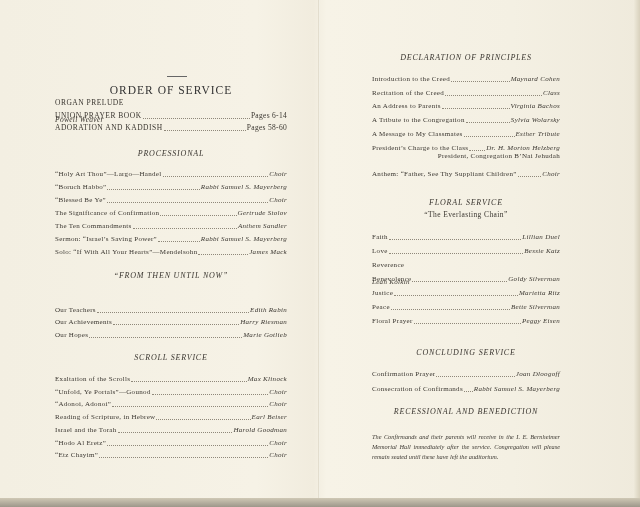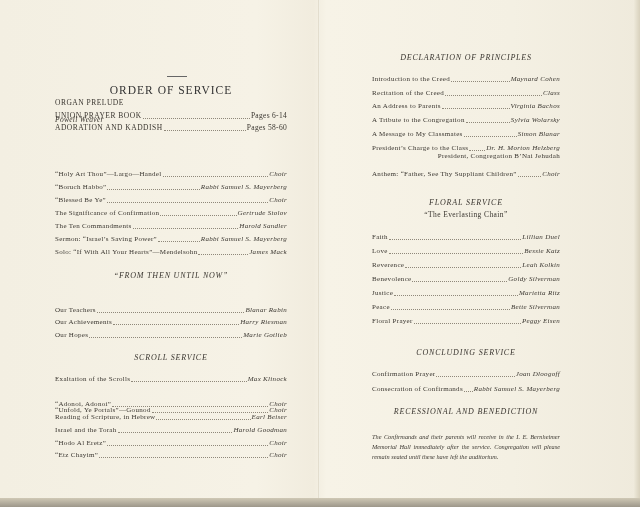--- a/index.html
+++ b/index.html
@@ -87,20 +87,21 @@
     <span class="label">UNION PRAYER BOOK</span>
       <span class="dots"></span>
       <span class="perf plain">Pages 6-14</span>
   </div>
   <div class="row caps" style="top:122px;">
     <span class="label">ADORATION AND KADDISH</span>
       <span class="dots"></span>
       <span class="perf plain">Pages 58-60</span>
   </div>
 
+  <div class="heading" style="top:149px;">PROCESSIONAL</div>
   <div class="row" style="top:168px;">
       <span class="label">“Holy Art Thou”—Largo—Handel</span>
       <span class="dots"></span>
       <span class="perf">Choir</span>
     </div>
   <div class="row" style="top:181px;">
       <span class="label">“Boruch Habbo”</span>
       <span class="dots"></span>
       <span class="perf">Rabbi Samuel S. Mayerberg</span>
     </div>
@@ -110,57 +111,57 @@
       <span class="perf">Choir</span>
     </div>
   <div class="row" style="top:207px;">
       <span class="label">The Significance of Confirmation</span>
       <span class="dots"></span>
       <span class="perf">Gertrude Stolov</span>
     </div>
   <div class="row" style="top:220px;">
       <span class="label">The Ten Commandments</span>
       <span class="dots"></span>
-      <span class="perf">Harold Sandler</span>
+      <span class="perf">Anthem Sandler</span>
     </div>
   <div class="row" style="top:233px;">
       <span class="label">Sermon: “Israel’s Saving Power”</span>
       <span class="dots"></span>
       <span class="perf">Rabbi Samuel S. Mayerberg</span>
     </div>
   <div class="row" style="top:246px;">
       <span class="label">Solo: “If With All Your Hearts”—Mendelsohn</span>
       <span class="dots"></span>
       <span class="perf">James Mack</span>
     </div>
 
   <div class="heading" style="top:271px;">“FROM THEN UNTIL NOW”</div>
   <div class="row" style="top:304px;">
       <span class="label">Our Teachers</span>
       <span class="dots"></span>
-      <span class="perf">Blanar Rabin</span>
+      <span class="perf">Edith Rabin</span>
     </div>
   <div class="row" style="top:316px;">
       <span class="label">Our Achievements</span>
       <span class="dots"></span>
       <span class="perf">Harry Riesman</span>
     </div>
   <div class="row" style="top:329px;">
       <span class="label">Our Hopes</span>
       <span class="dots"></span>
       <span class="perf">Marie Gotlieb</span>
     </div>
 
   <div class="heading" style="top:353px;">SCROLL SERVICE</div>
   <div class="row" style="top:373px;">
       <span class="label">Exaltation of the Scrolls</span>
       <span class="dots"></span>
       <span class="perf">Max Klinock</span>
     </div>
-  <div class="row" style="top:404px;align-items:center;">
+  <div class="row" style="top:386px;align-items:center;">
       <span class="label">“Unfold, Ye Portals”—Gounod</span>
       <span class="dots"></span>
       <span class="perf">Choir</span>
     </div>
   <div class="row" style="top:398px;">
       <span class="label">“Adonoi, Adonoi”</span>
       <span class="dots"></span>
       <span class="perf">Choir</span>
     </div>
   <div class="row" style="top:411px;">
@@ -203,21 +204,21 @@
       <span class="perf">Virginia Bachos</span>
     </div>
   <div class="row" style="top:114px;">
       <span class="label">A Tribute to the Congregation</span>
       <span class="dots"></span>
       <span class="perf">Sylvia Wolarsky</span>
     </div>
   <div class="row" style="top:128px;">
       <span class="label">A Message to My Classmates</span>
       <span class="dots"></span>
-      <span class="perf">Simon Blanar</span>
+      <span class="perf">Esther Tribute</span>
     </div>
   <div class="row" style="top:142px;">
       <span class="label">President’s Charge to the Class</span>
       <span class="dots"></span>
       <span class="perf">Dr. H. Morton Helzberg</span>
     </div>
   <div class="subline" style="top:152px;">President, Congregation B’Nai Jehudah</div>
   <div class="row" style="top:168px;">
       <span class="label">Anthem: “Father, See Thy Suppliant Children”</span>
       <span class="dots"></span>
@@ -229,21 +230,21 @@
   <div class="row" style="top:231px;">
       <span class="label">Faith</span>
       <span class="dots"></span>
       <span class="perf">Lillian Duel</span>
     </div>
   <div class="row" style="top:245px;">
       <span class="label">Love</span>
       <span class="dots"></span>
       <span class="perf">Bessie Katz</span>
     </div>
-  <div class="row" style="top:259px;">
+  <div class="row" style="top:259px;flex-direction:column;">
       <span class="label">Reverence</span>
       <span class="dots"></span>
       <span class="perf">Leah Kolkin</span>
     </div>
   <div class="row" style="top:273px;">
       <span class="label">Benevolence</span>
       <span class="dots"></span>
       <span class="perf">Goldy Silverman</span>
     </div>
   <div class="row" style="top:287px;">

